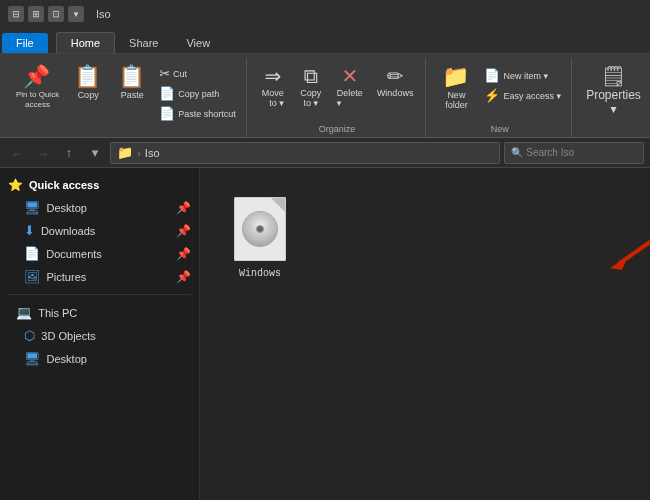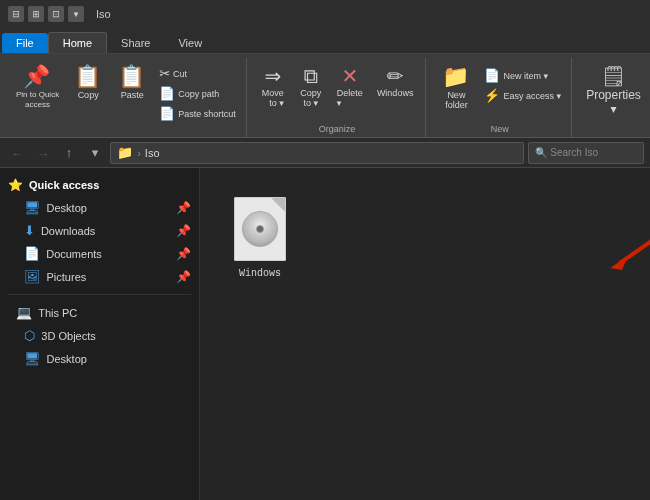--- a/index.html
+++ b/index.html
@@ -60,21 +60,21 @@
     }
     .ribbon-tab.active {
       background: #3c3c3c;
       color: #fff;
       border: 1px solid #555;
       border-bottom: none;
     }
     .ribbon-tab.file {
       background: #0078d4;
       color: #fff;
-      margin-right: 0;
+      margin-right: 8px;
     }
 
     
     .ribbon {
       background: #3c3c3c;
       height: 84px;
       display: flex;
       align-items: stretch;
       padding: 4px 4px 0 4px;
       border-bottom: 1px solid #555;
@@ -438,21 +438,21 @@
 <div class="address-bar">
   <div class="nav-btn disabled">←</div>
   <div class="nav-btn disabled">→</div>
   <div class="nav-btn">↑</div>
   <div class="nav-btn">▾</div>
   <div class="address-path">
     <span style="color:#f0c040;font-size:13px">📁</span>
     <span class="path-separator">›</span>
     <span>Iso</span>
   </div>
-  <div class="nav-btn" style="width:116px;background:#3a3a3a;border:1px solid #555;border-radius:2px;color:#888;justify-content:flex-start;padding-left:6px;font-size:10px">🔍 Search Iso</div>
+  <div class="nav-btn" style="width:140px;background:#3a3a3a;border:1px solid #555;border-radius:2px;color:#888;justify-content:flex-start;padding-left:6px;font-size:10px">🔍 Search Iso</div>
 </div>
 
 <div class="main">
 
   <div class="sidebar">
     <div class="sidebar-item section-header">
       <span style="color:#f0c040;font-size:12px">⭐</span>
       <span>Quick access</span>
     </div>
     <div class="sidebar-item" style="padding-left:24px">

